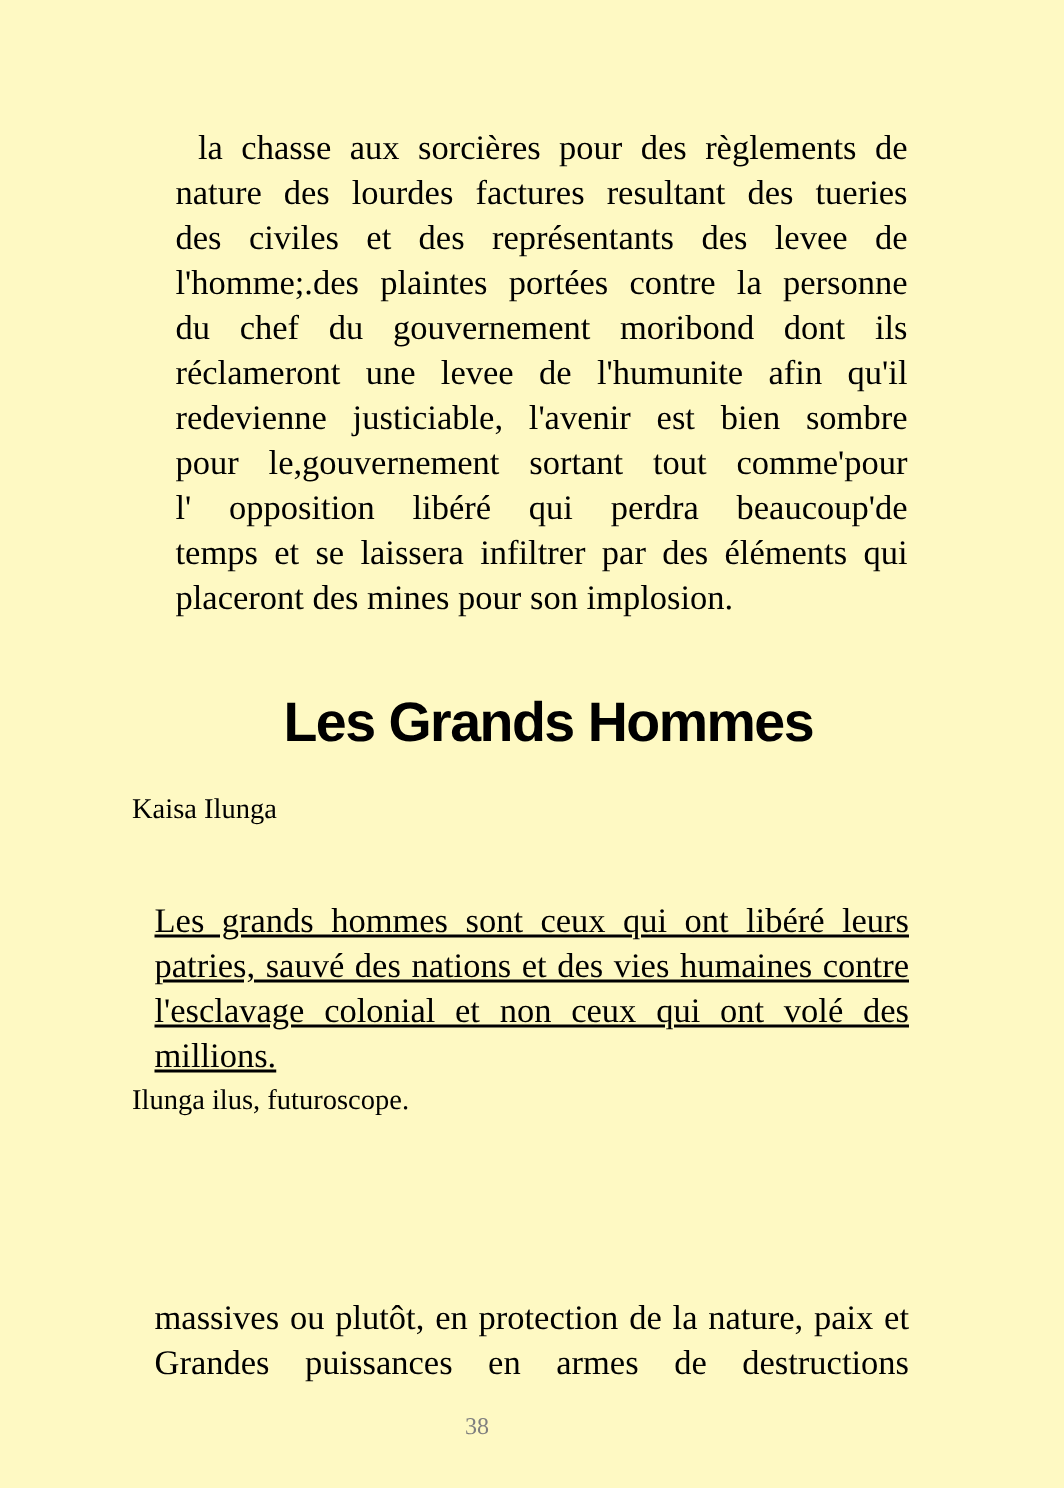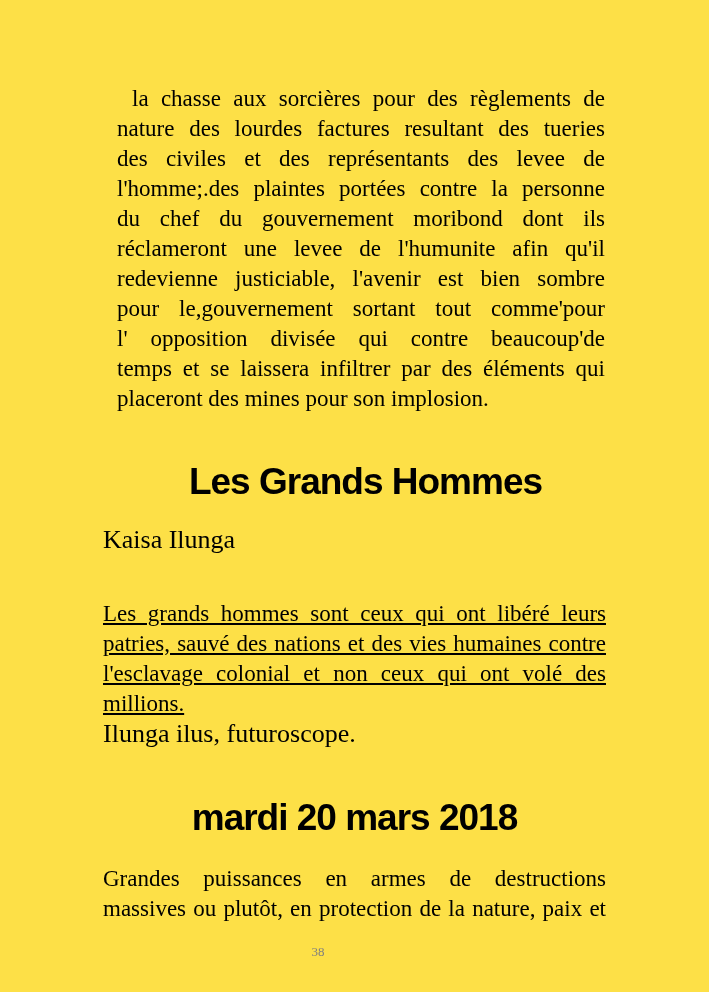--- a/index.html
+++ b/index.html
@@ -1,20 +1,20 @@
 <!DOCTYPE html>
 <html><head>
 <meta charset="utf-8">
 <style>
   html, body { margin: 0; padding: 0; background: #ffffff; }
   .page {
     position: relative;
     width: 709px;
     height: 992px;
-    background: #fde047;
+    background: #fef9c3;
     color: #000000;
     font-family: "Liberation Serif", serif;
     overflow: hidden;
   }
   .para {
     position: absolute;
     font-size: 23px;
     line-height: 30px;
   }
   .jline {
@@ -39,73 +39,72 @@
     font-weight: 700;
     font-size: 37px;
     line-height: 40px;
     letter-spacing: -1px;
     color: #000000;
   }
   .h1 { top: 462px; padding-left: 11px; }
   .h2 { top: 798px; }
   .line {
     position: absolute;
-    left: 103px;
-    font-size: 26px;
+    left: 88px;
+    font-size: 19px;
     line-height: 30px;
   }
   .author { top: 525px; }
   .timestamp { top: 569px; }
   .signature { top: 719px; }
   .page-number {
     position: absolute;
     left: 0;
     top: 944px;
     width: 636px;
     text-align: center;
-    font-size: 13px;
+    font-size: 16px;
     line-height: 15px;
     color: #7f7f7f;
   }
 </style>
 </head>
 <body>
 
 <div class="page">
 
   <div class="para para1 end-left">
       <div class="jline">la chasse aux sorcières pour des règlements de</div>
       <div class="jline">nature des lourdes factures resultant des tueries</div>
       <div class="jline">des civiles et des représentants  des levee de</div>
       <div class="jline">l'homme;.des plaintes portées  contre la personne</div>
       <div class="jline">du chef du gouvernement moribond dont ils</div>
       <div class="jline">réclameront  une levee de l'humunite afin qu'il</div>
       <div class="jline">redevienne justiciable, l'avenir est bien sombre</div>
       <div class="jline">pour le,gouvernement sortant tout comme'pour</div>
-      <div class="jline">l' opposition divisée  qui contre beaucoup'de</div>
+      <div class="jline">l' opposition libéré  qui perdra beaucoup'de</div>
       <div class="jline">temps et se laissera infiltrer par des éléments qui</div>
       <div class="jline">placeront des mines pour son implosion.</div>
     </div>
 
   <h1 class="heading h1">Les Grands Hommes</h1>
 
   <div class="line author">Kaisa Ilunga</div>
 
 
   <div class="para para2 end-left">
       <div class="jline">Les grands hommes sont ceux qui ont libéré leurs</div>
       <div class="jline">patries, sauvé des nations et des vies humaines contre</div>
       <div class="jline">l'esclavage colonial et non ceux qui ont volé des</div>
       <div class="jline">millions.</div>
     </div>
 
   <div class="line signature">Ilunga ilus, futuroscope.</div>
 
-  <h1 class="heading h2">mardi 20 mars 2018</h1>
 
   <div class="para para3">
+      <div class="jline">massives ou plutôt, en protection de la nature, paix et</div>
       <div class="jline">Grandes puissances en armes de destructions</div>
-      <div class="jline">massives ou plutôt, en protection de la nature, paix et</div>
     </div>
 
   <div class="page-number">38</div>
 
 </div>
 
 </body></html>

